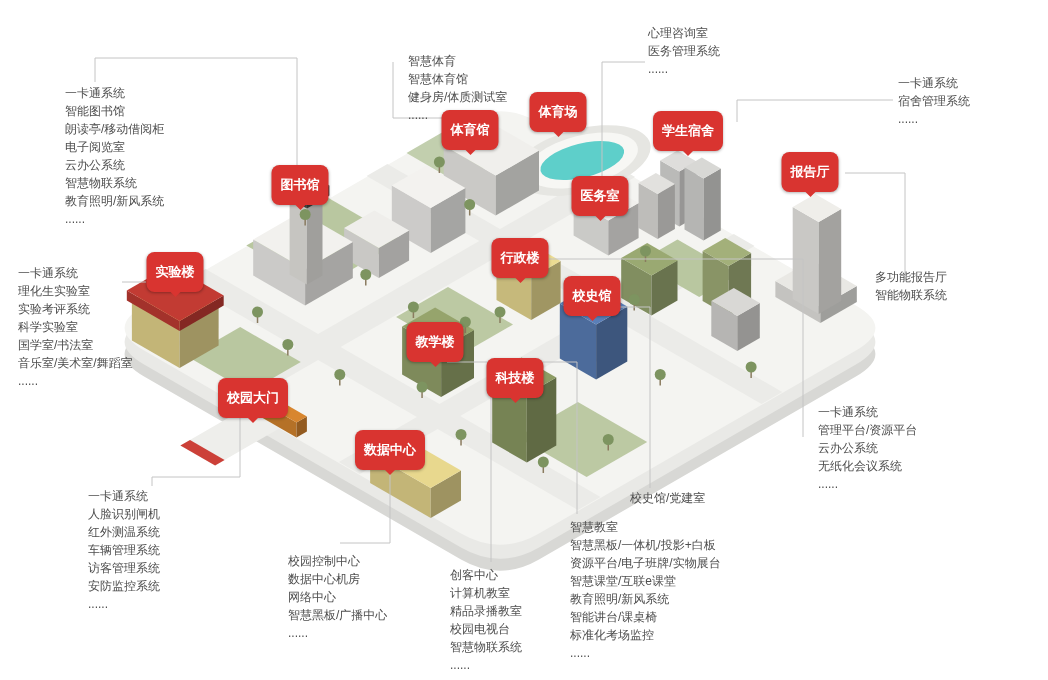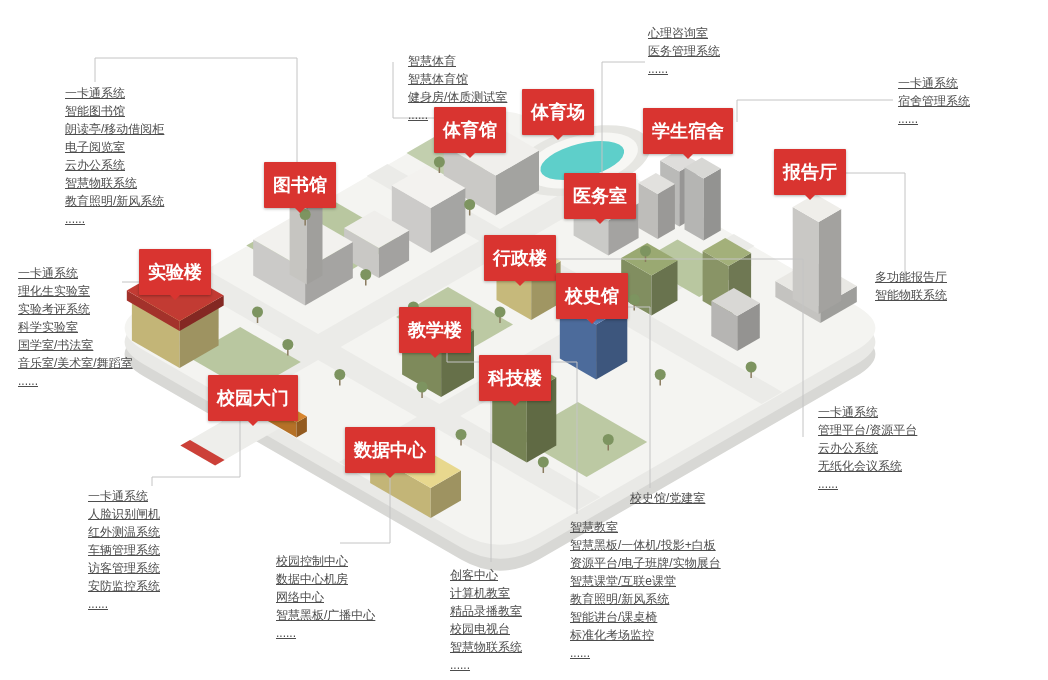--- a/index.html
+++ b/index.html
@@ -1,22 +1,22 @@
 <!DOCTYPE html>
 <html><head>
 <meta charset="utf-8">
 <style>
   html,body{margin:0;padding:0;background:#ffffff;}
   #page{position:relative;width:1048px;height:680px;background:#ffffff;overflow:hidden;
         font-family:"Liberation Sans","DejaVu Sans",sans-serif;}
   svg.layer{position:absolute;left:0;top:0;}
   .anno{position:absolute;font-size:12px;line-height:18px;color:#4d4d4d;white-space:nowrap;}
-  .anno .anno-line{white-space:nowrap;text-decoration:underline;}
+  .anno .anno-line{white-space:nowrap;}
   .badge{position:absolute;transform:translate(-50%,-50%);background:#d93430;color:#ffffff;
-         font-size:18px;font-weight:bold;padding:11px 9px;border-radius:1px;white-space:nowrap;
+         font-size:13px;font-weight:bold;padding:11px 9px;border-radius:8px;white-space:nowrap;
          box-shadow:0 1px 3px rgba(0,0,0,.3);z-index:5;}
   .badge::after{content:"";position:absolute;left:50%;bottom:-5px;margin-left:-5px;
          border:5px solid transparent;border-top-color:#d93430;border-bottom-width:0;}
   polyline{fill:none;stroke:#c4c4c4;stroke-width:1;}
 </style>
 </head>
 <body>
 
 <div id="page">
 
@@ -163,21 +163,21 @@
 
   <div class="badge" style="left:300px;top:185px">图书馆</div>
   <div class="badge" style="left:175px;top:272px">实验楼</div>
   <div class="badge" style="left:470px;top:130px">体育馆</div>
   <div class="badge" style="left:558px;top:112px">体育场</div>
   <div class="badge" style="left:600px;top:196px">医务室</div>
   <div class="badge" style="left:688px;top:131px">学生宿舍</div>
   <div class="badge" style="left:810px;top:172px">报告厅</div>
   <div class="badge" style="left:520px;top:258px">行政楼</div>
   <div class="badge" style="left:592px;top:296px">校史馆</div>
-  <div class="badge" style="left:435px;top:330px">教学楼</div>
+  <div class="badge" style="left:435px;top:342px">教学楼</div>
   <div class="badge" style="left:515px;top:378px">科技楼</div>
   <div class="badge" style="left:253px;top:398px">校园大门</div>
   <div class="badge" style="left:390px;top:450px">数据中心</div>
 
   <div class="anno" style="left:65px;top:84px">
       <div class="anno-line">一卡通系统</div>
       <div class="anno-line">智能图书馆</div>
       <div class="anno-line">朗读亭/移动借阅柜</div>
       <div class="anno-line">电子阅览室</div>
       <div class="anno-line">云办公系统</div>
@@ -216,21 +216,21 @@
     </div>
   <div class="anno" style="left:88px;top:487px">
       <div class="anno-line">一卡通系统</div>
       <div class="anno-line">人脸识别闸机</div>
       <div class="anno-line">红外测温系统</div>
       <div class="anno-line">车辆管理系统</div>
       <div class="anno-line">访客管理系统</div>
       <div class="anno-line">安防监控系统</div>
       <div class="anno-line">......</div>
     </div>
-  <div class="anno" style="left:276px;top:552px">
+  <div class="anno" style="left:288px;top:552px">
       <div class="anno-line">校园控制中心</div>
       <div class="anno-line">数据中心机房</div>
       <div class="anno-line">网络中心</div>
       <div class="anno-line">智慧黑板/广播中心</div>
       <div class="anno-line">......</div>
     </div>
   <div class="anno" style="left:450px;top:566px">
       <div class="anno-line">创客中心</div>
       <div class="anno-line">计算机教室</div>
       <div class="anno-line">精品录播教室</div>

